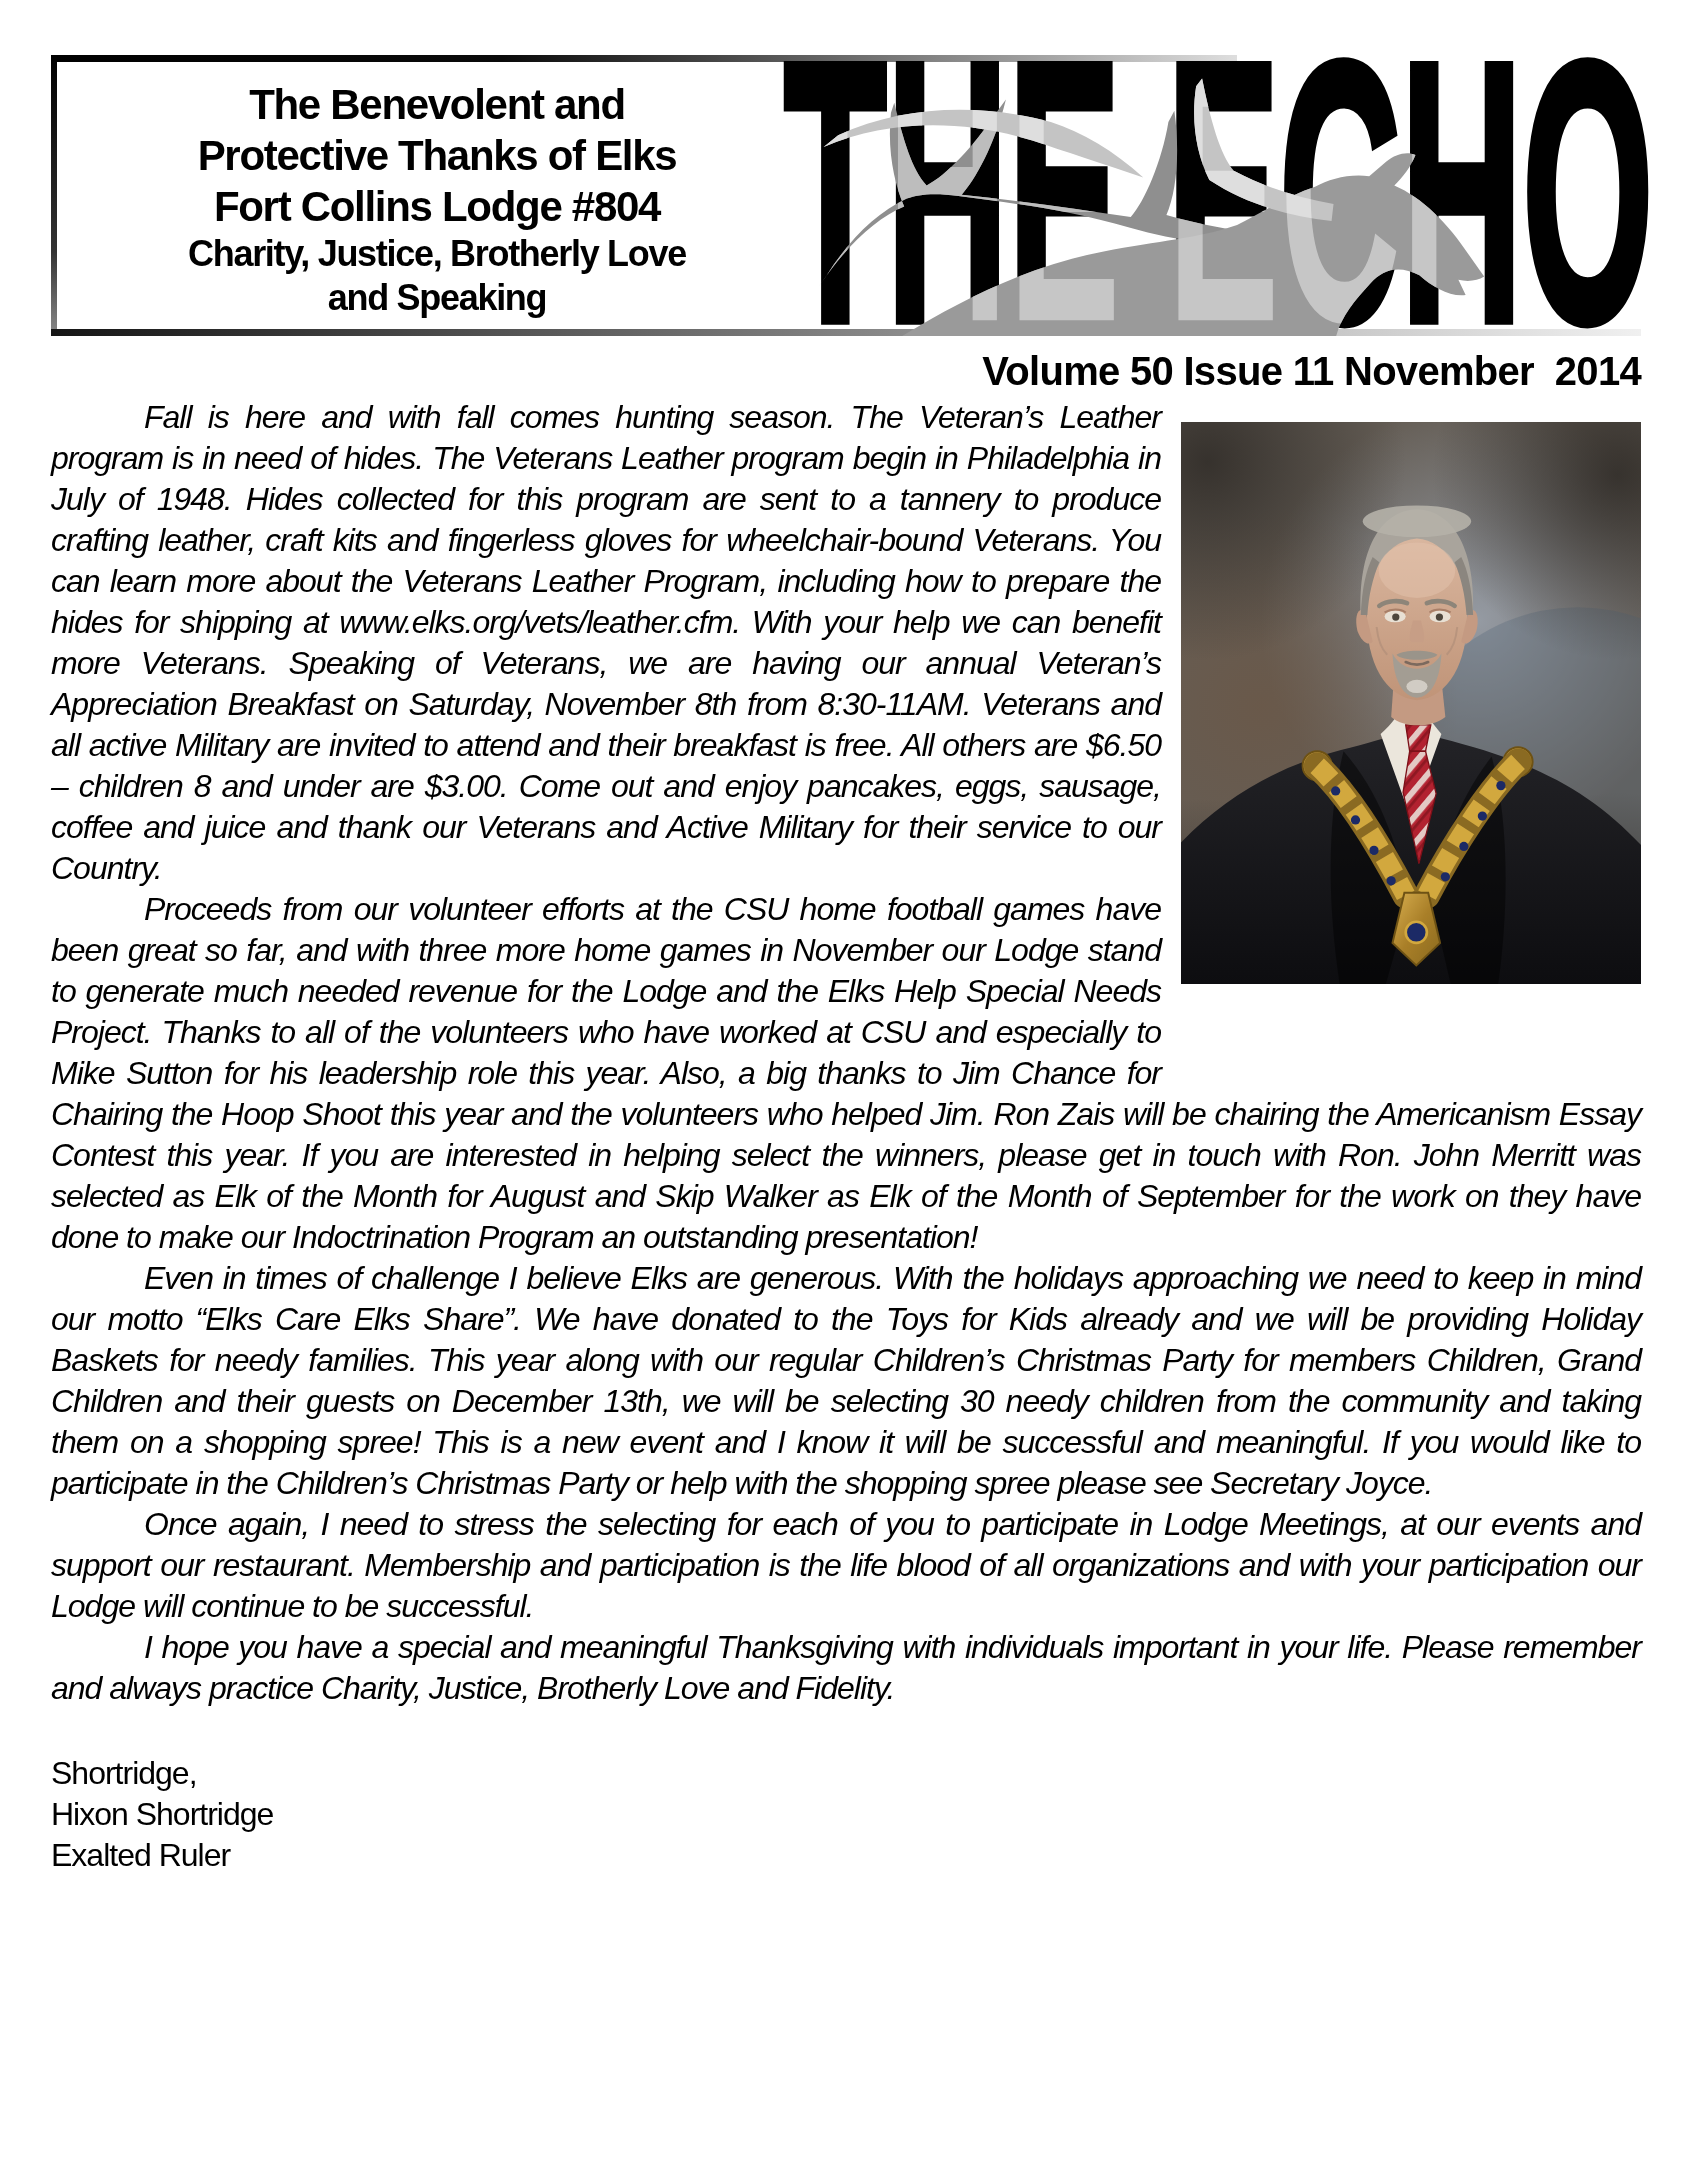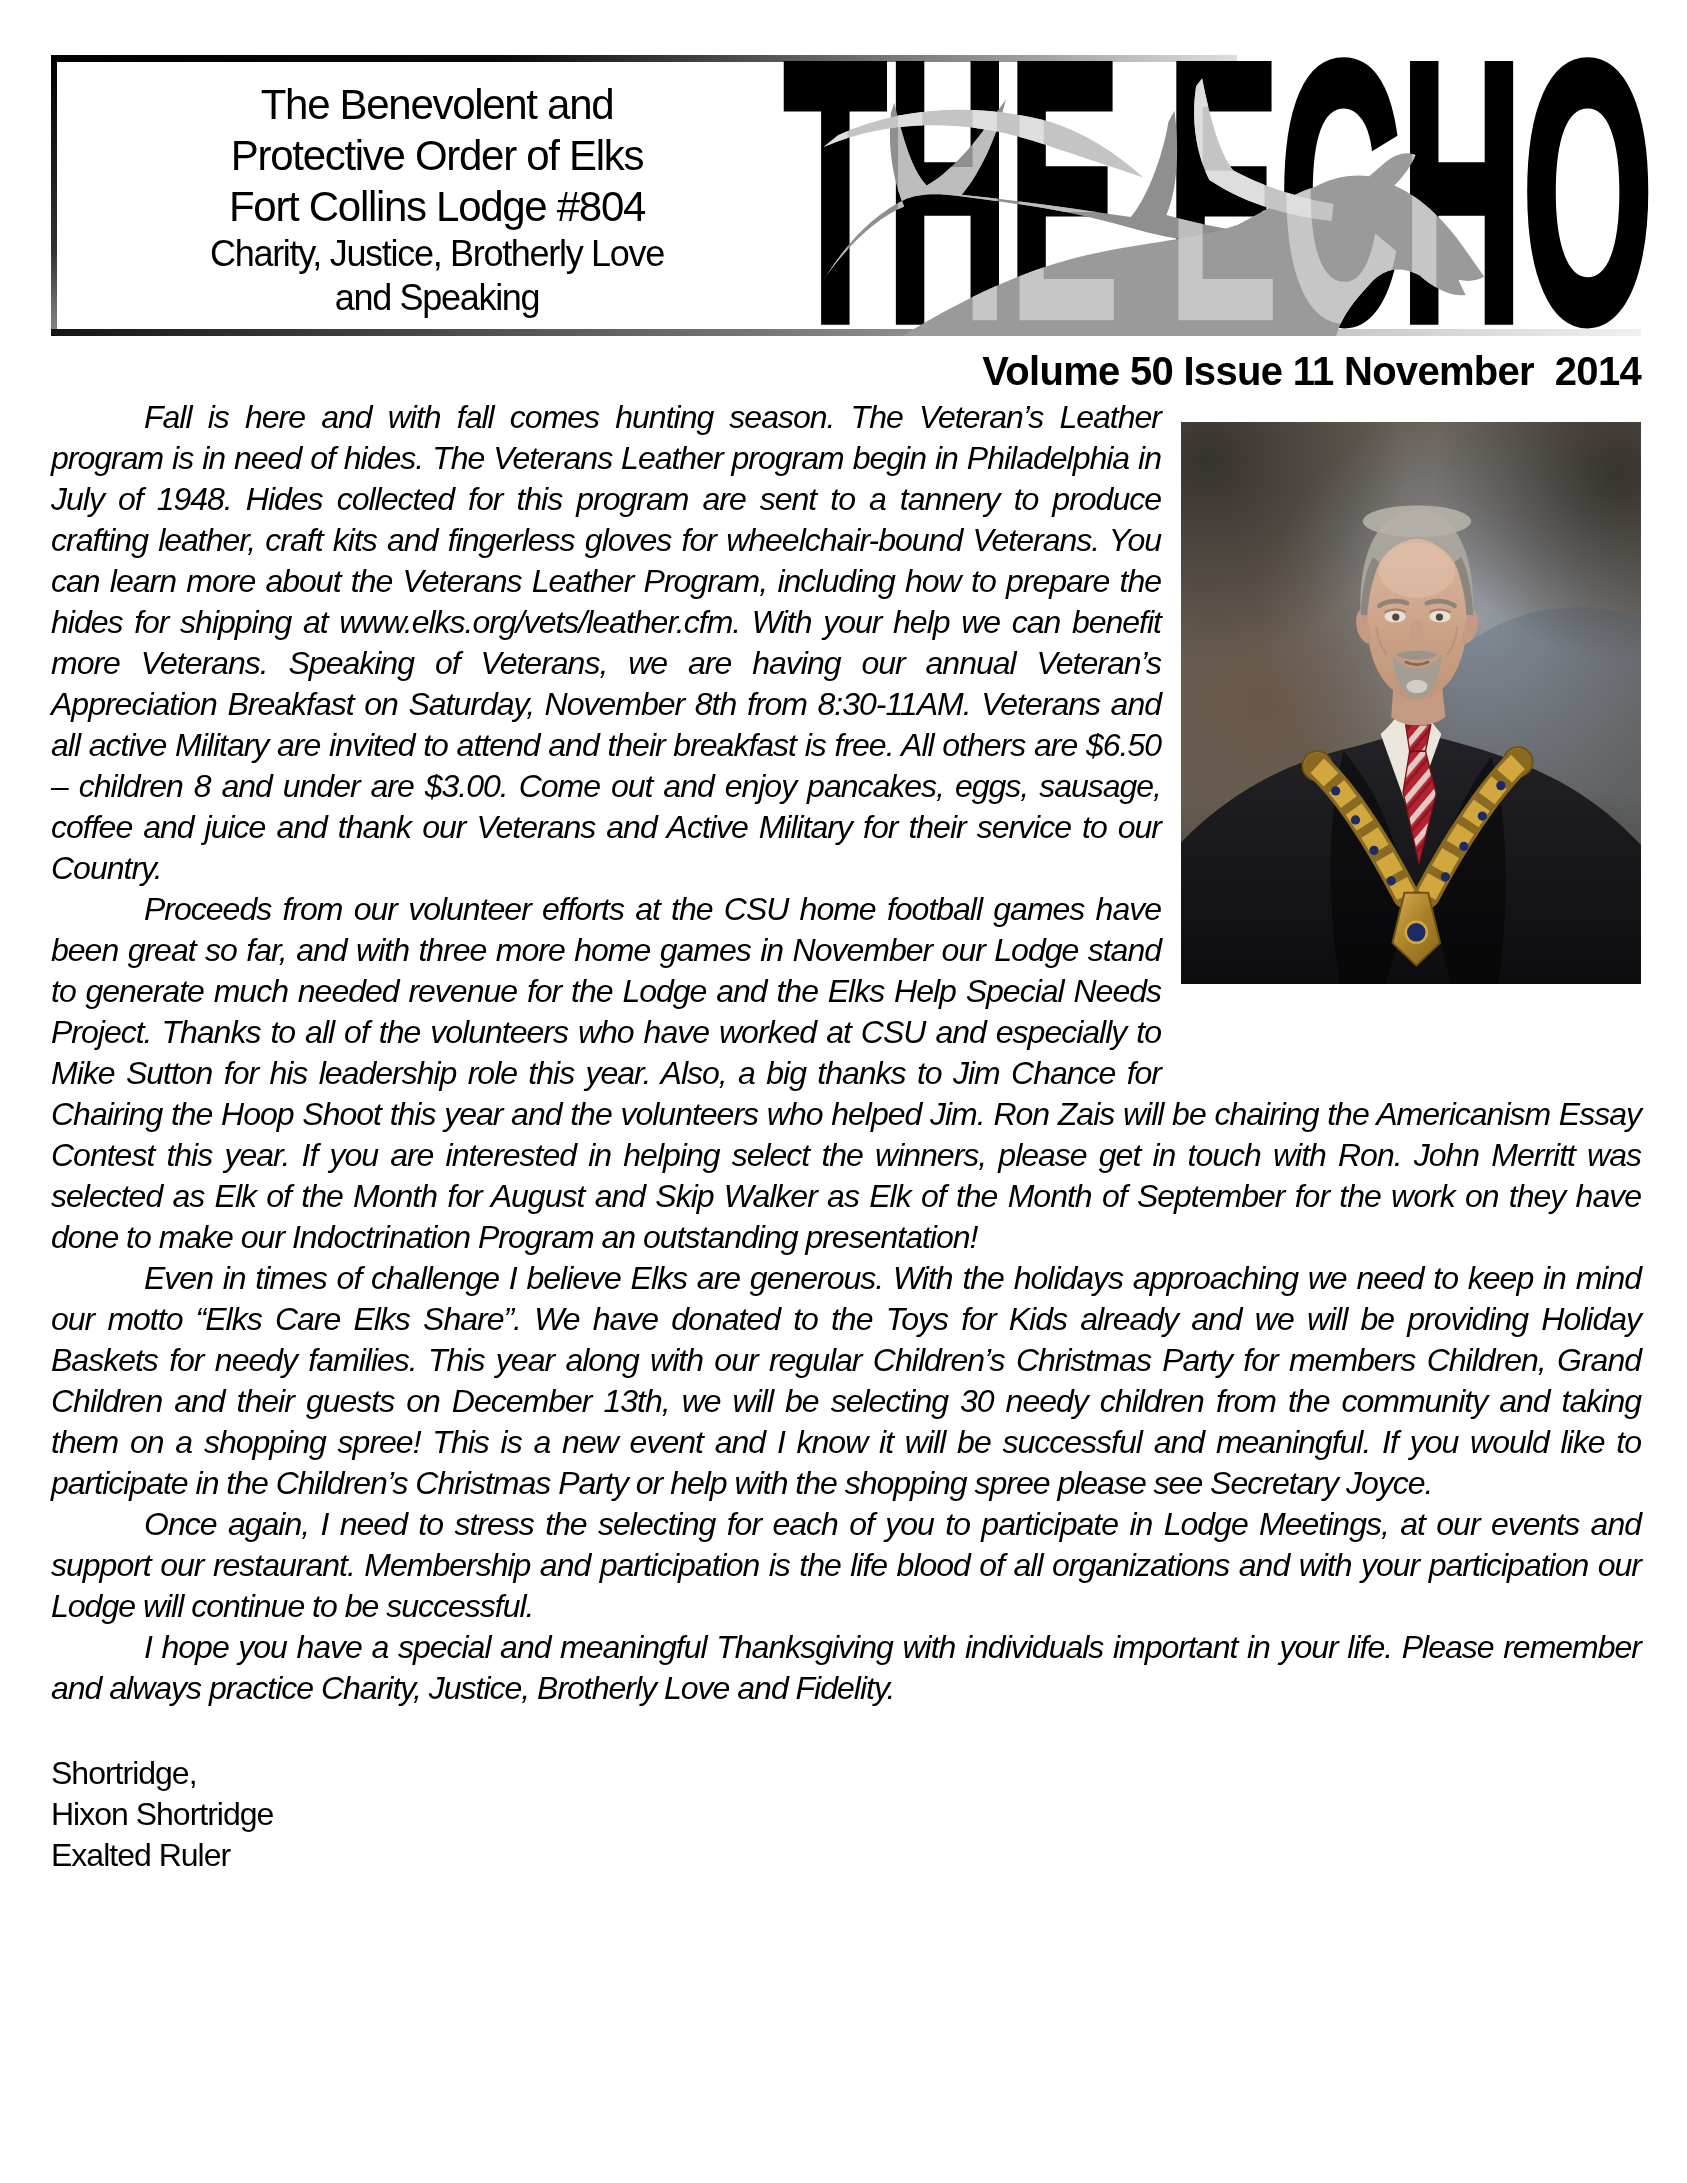--- a/index.html
+++ b/index.html
@@ -21,21 +21,21 @@
     background:linear-gradient(to right,#151515 0%,#777 45%,#b5b5b5 72%,#f0f0f0 100%);
   }
   .rule-left{
     position:absolute;left:51px;top:55px;width:6px;height:281px;
     background:linear-gradient(to bottom,#000 0%,#333 70%,#8a8a8a 100%);
   }
   .org-box{
     position:absolute;left:60px;top:79px;width:754px;
     text-align:center;
   }
-  .org-line{font-size:42px;line-height:51px;letter-spacing:-1.3px;white-space:nowrap;}
+  .org-line{font-size:42px;line-height:51px;letter-spacing:-1.3px;white-space:nowrap;font-weight:bold;}
   .org-motto{}
   .org-motto .org-line{font-size:36px;line-height:44px;}
   
   .logo-svg{position:absolute;left:733px;top:48px;width:921px;height:288px;}
   .issue-line{
     position:absolute;right:46px;top:349px;
     font-size:40px;font-weight:bold;letter-spacing:-0.7px;white-space:pre;
   }
   
   .article{
@@ -58,21 +58,21 @@
 <body>
 
 <div class="page">
 
   <div class="rule-top"></div>
   <div class="rule-left"></div>
   <div class="rule-bottom"></div>
 
   <div class="org-box">
     <div class="org-line">The Benevolent and</div>
-    <div class="org-line">Protective Order of Elks</div>
+    <div class="org-line">Protective Thanks of Elks</div>
     <div class="org-line">Fort Collins Lodge #804</div>
     <div class="org-motto">
       <div class="org-line">Charity, Justice, Brotherly Love</div>
       <div class="org-line">and Speaking</div>
     </div>
   </div>
 
   <svg class="logo-svg" viewBox="0 0 1392 436">
     <defs>
       <clipPath id="letterClip">

